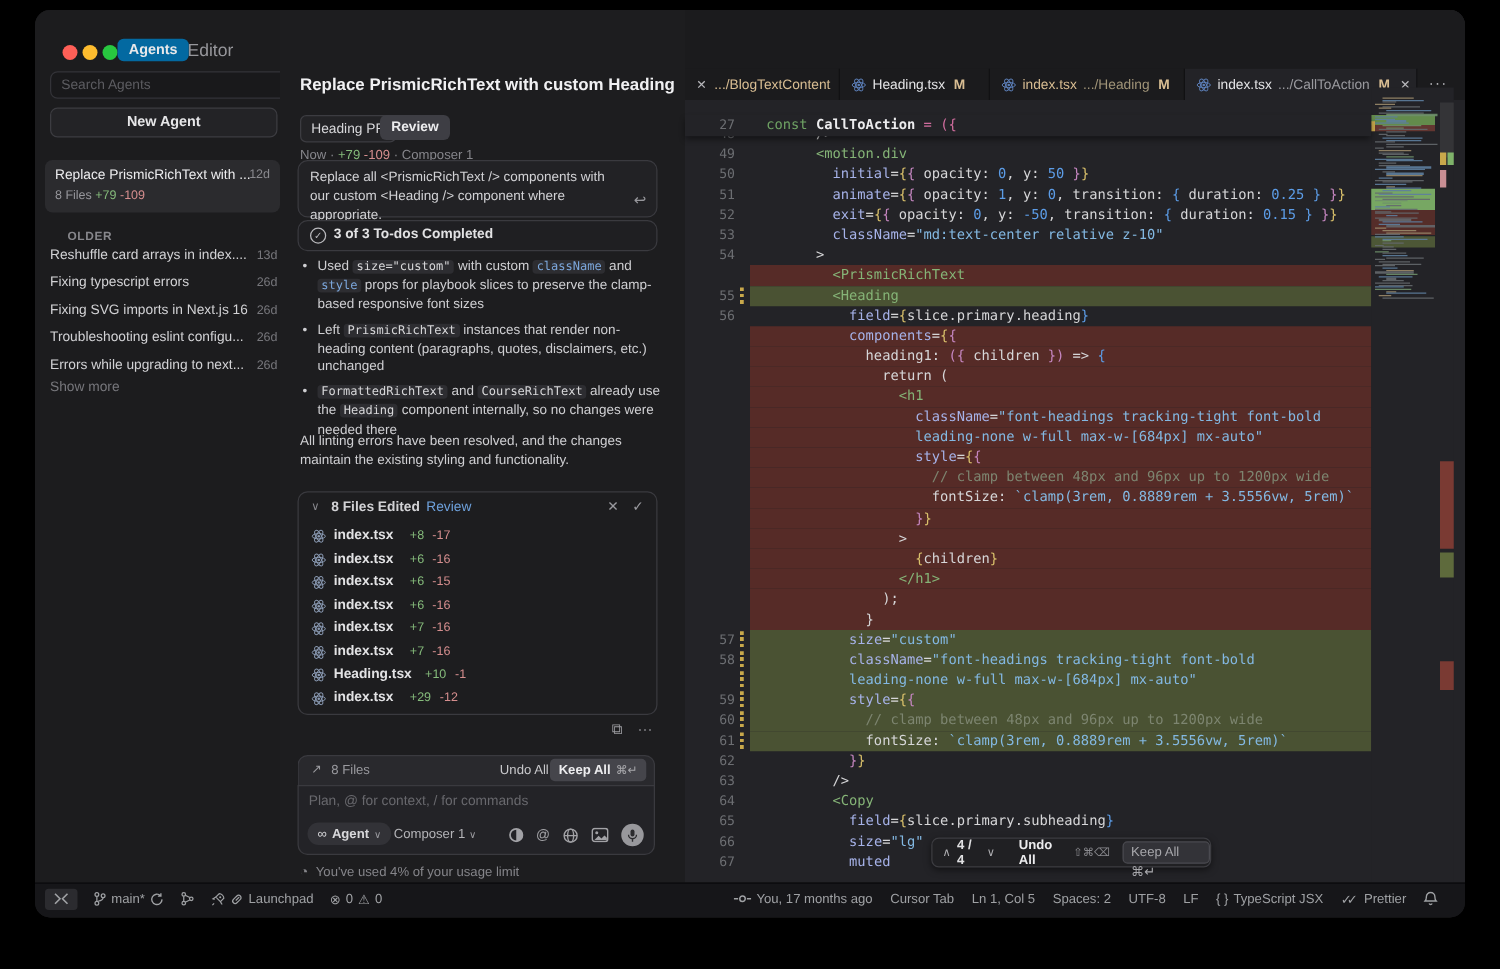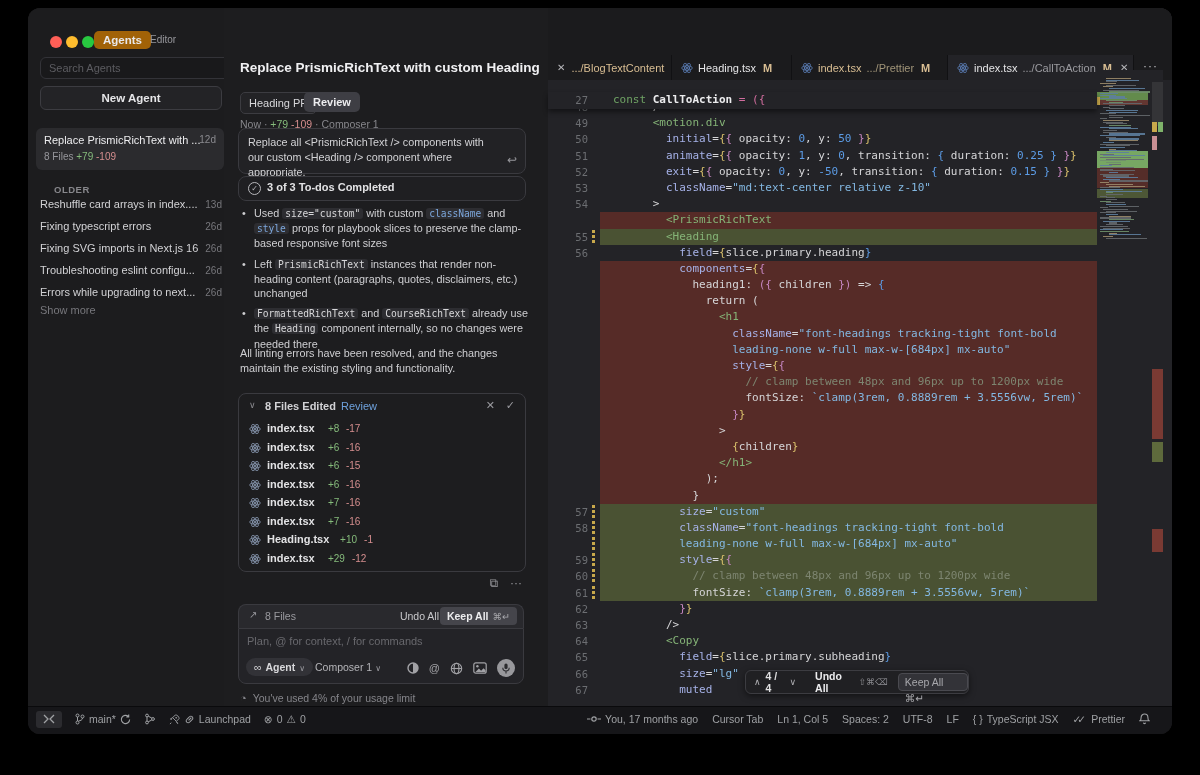--- a/index.html
+++ b/index.html
@@ -2,23 +2,23 @@
 <html><head>
 <meta charset="utf-8">
 <style>
   html,body{margin:0;padding:0;background:#000;width:1200px;height:775px;overflow:hidden;
     font-family:"Liberation Sans",sans-serif;-webkit-font-smoothing:antialiased;}
   #window{position:absolute;left:28px;top:8px;width:1144px;height:726px;background:#1d1d1f;
     border-radius:12px;overflow:hidden;}
   
   #sidebar{position:absolute;left:0;top:0;width:204px;height:698px;background:#1c1c1e;}
   .tl{position:absolute;top:28px;width:12px;height:12px;border-radius:50%;}
-  #ttab-agents{position:absolute;left:66px;top:23px;height:18px;padding:0 9px;background:#a16207;border-radius:5px;
+  #ttab-agents{position:absolute;left:66px;top:23px;height:18px;padding:0 9px;background:#0369a1;border-radius:5px;
     color:#e8e8ea;font-size:11.5px;font-weight:bold;line-height:18px;}
-  #ttab-editor{position:absolute;left:122px;top:23px;height:18px;color:#97979c;font-size:10px;line-height:18px;}
+  #ttab-editor{position:absolute;left:122px;top:23px;height:18px;color:#97979c;font-size:14px;line-height:18px;}
   #agent-search{position:absolute;left:12px;top:49px;width:180px;height:20px;background:#19191b;border:1px solid #333338;
     border-radius:6px;color:#8a8a8f;font-size:11px;padding:0 8px;outline:none;font-family:"Liberation Sans",sans-serif;}
   #agent-search::placeholder{color:#5c5c61;}
   #new-agent{position:absolute;left:12px;top:78px;width:180px;height:22px;background:#232326;border:1px solid #3c3c41;
     border-radius:6px;color:#e6e6e8;font-size:11.5px;font-weight:bold;text-align:center;line-height:22px;cursor:pointer;}
   .sec-head{position:absolute;left:26px;color:#87878c;font-size:9.5px;font-weight:bold;letter-spacing:.5px;}
   #sel-item{position:absolute;left:8px;top:120px;width:188px;height:42px;background:#2b2b2e;border-radius:6px;}
   #sel-item .r1{position:absolute;left:8px;top:6px;width:172px;font-size:11px;color:#ededef;white-space:nowrap;overflow:hidden;}
   #sel-item .age{position:absolute;right:8px;top:6px;font-size:10px;color:#8a8a8f;}
   #sel-item .r2{position:absolute;left:8px;top:23px;font-size:10px;color:#97979c;}
@@ -378,21 +378,21 @@
           <span class="m">M</span>
         </div>
         <div class="tab" style="width: 156px; flex: 0 0 156px;">
           <svg width="12" height="12" viewBox="0 0 24 24">
             <circle cx="12" cy="12" r="2.1" fill="#5c7fb8"></circle>
             <ellipse cx="12" cy="12" rx="10.5" ry="4.2" fill="none" stroke="#5c7fb8" stroke-width="1.6" transform="rotate(0 12 12)"></ellipse>
             <ellipse cx="12" cy="12" rx="10.5" ry="4.2" fill="none" stroke="#5c7fb8" stroke-width="1.6" transform="rotate(60 12 12)"></ellipse>
             <ellipse cx="12" cy="12" rx="10.5" ry="4.2" fill="none" stroke="#5c7fb8" stroke-width="1.6" transform="rotate(120 12 12)"></ellipse>
           </svg>
           <span class="lb mod">index.tsx</span>
-          <span class="dt">.../Prettier</span>
+          <span class="dt">.../Heading</span>
           <span class="m">M</span>
         </div>
         <div class="tab active" style="width: 186px; flex: 0 0 186px;">
           <svg width="12" height="12" viewBox="0 0 24 24">
             <circle cx="12" cy="12" r="2.1" fill="#5c7fb8"></circle>
             <ellipse cx="12" cy="12" rx="10.5" ry="4.2" fill="none" stroke="#5c7fb8" stroke-width="1.6" transform="rotate(0 12 12)"></ellipse>
             <ellipse cx="12" cy="12" rx="10.5" ry="4.2" fill="none" stroke="#5c7fb8" stroke-width="1.6" transform="rotate(60 12 12)"></ellipse>
             <ellipse cx="12" cy="12" rx="10.5" ry="4.2" fill="none" stroke="#5c7fb8" stroke-width="1.6" transform="rotate(120 12 12)"></ellipse>
           </svg>
           <span class="lb plain">index.tsx</span>

